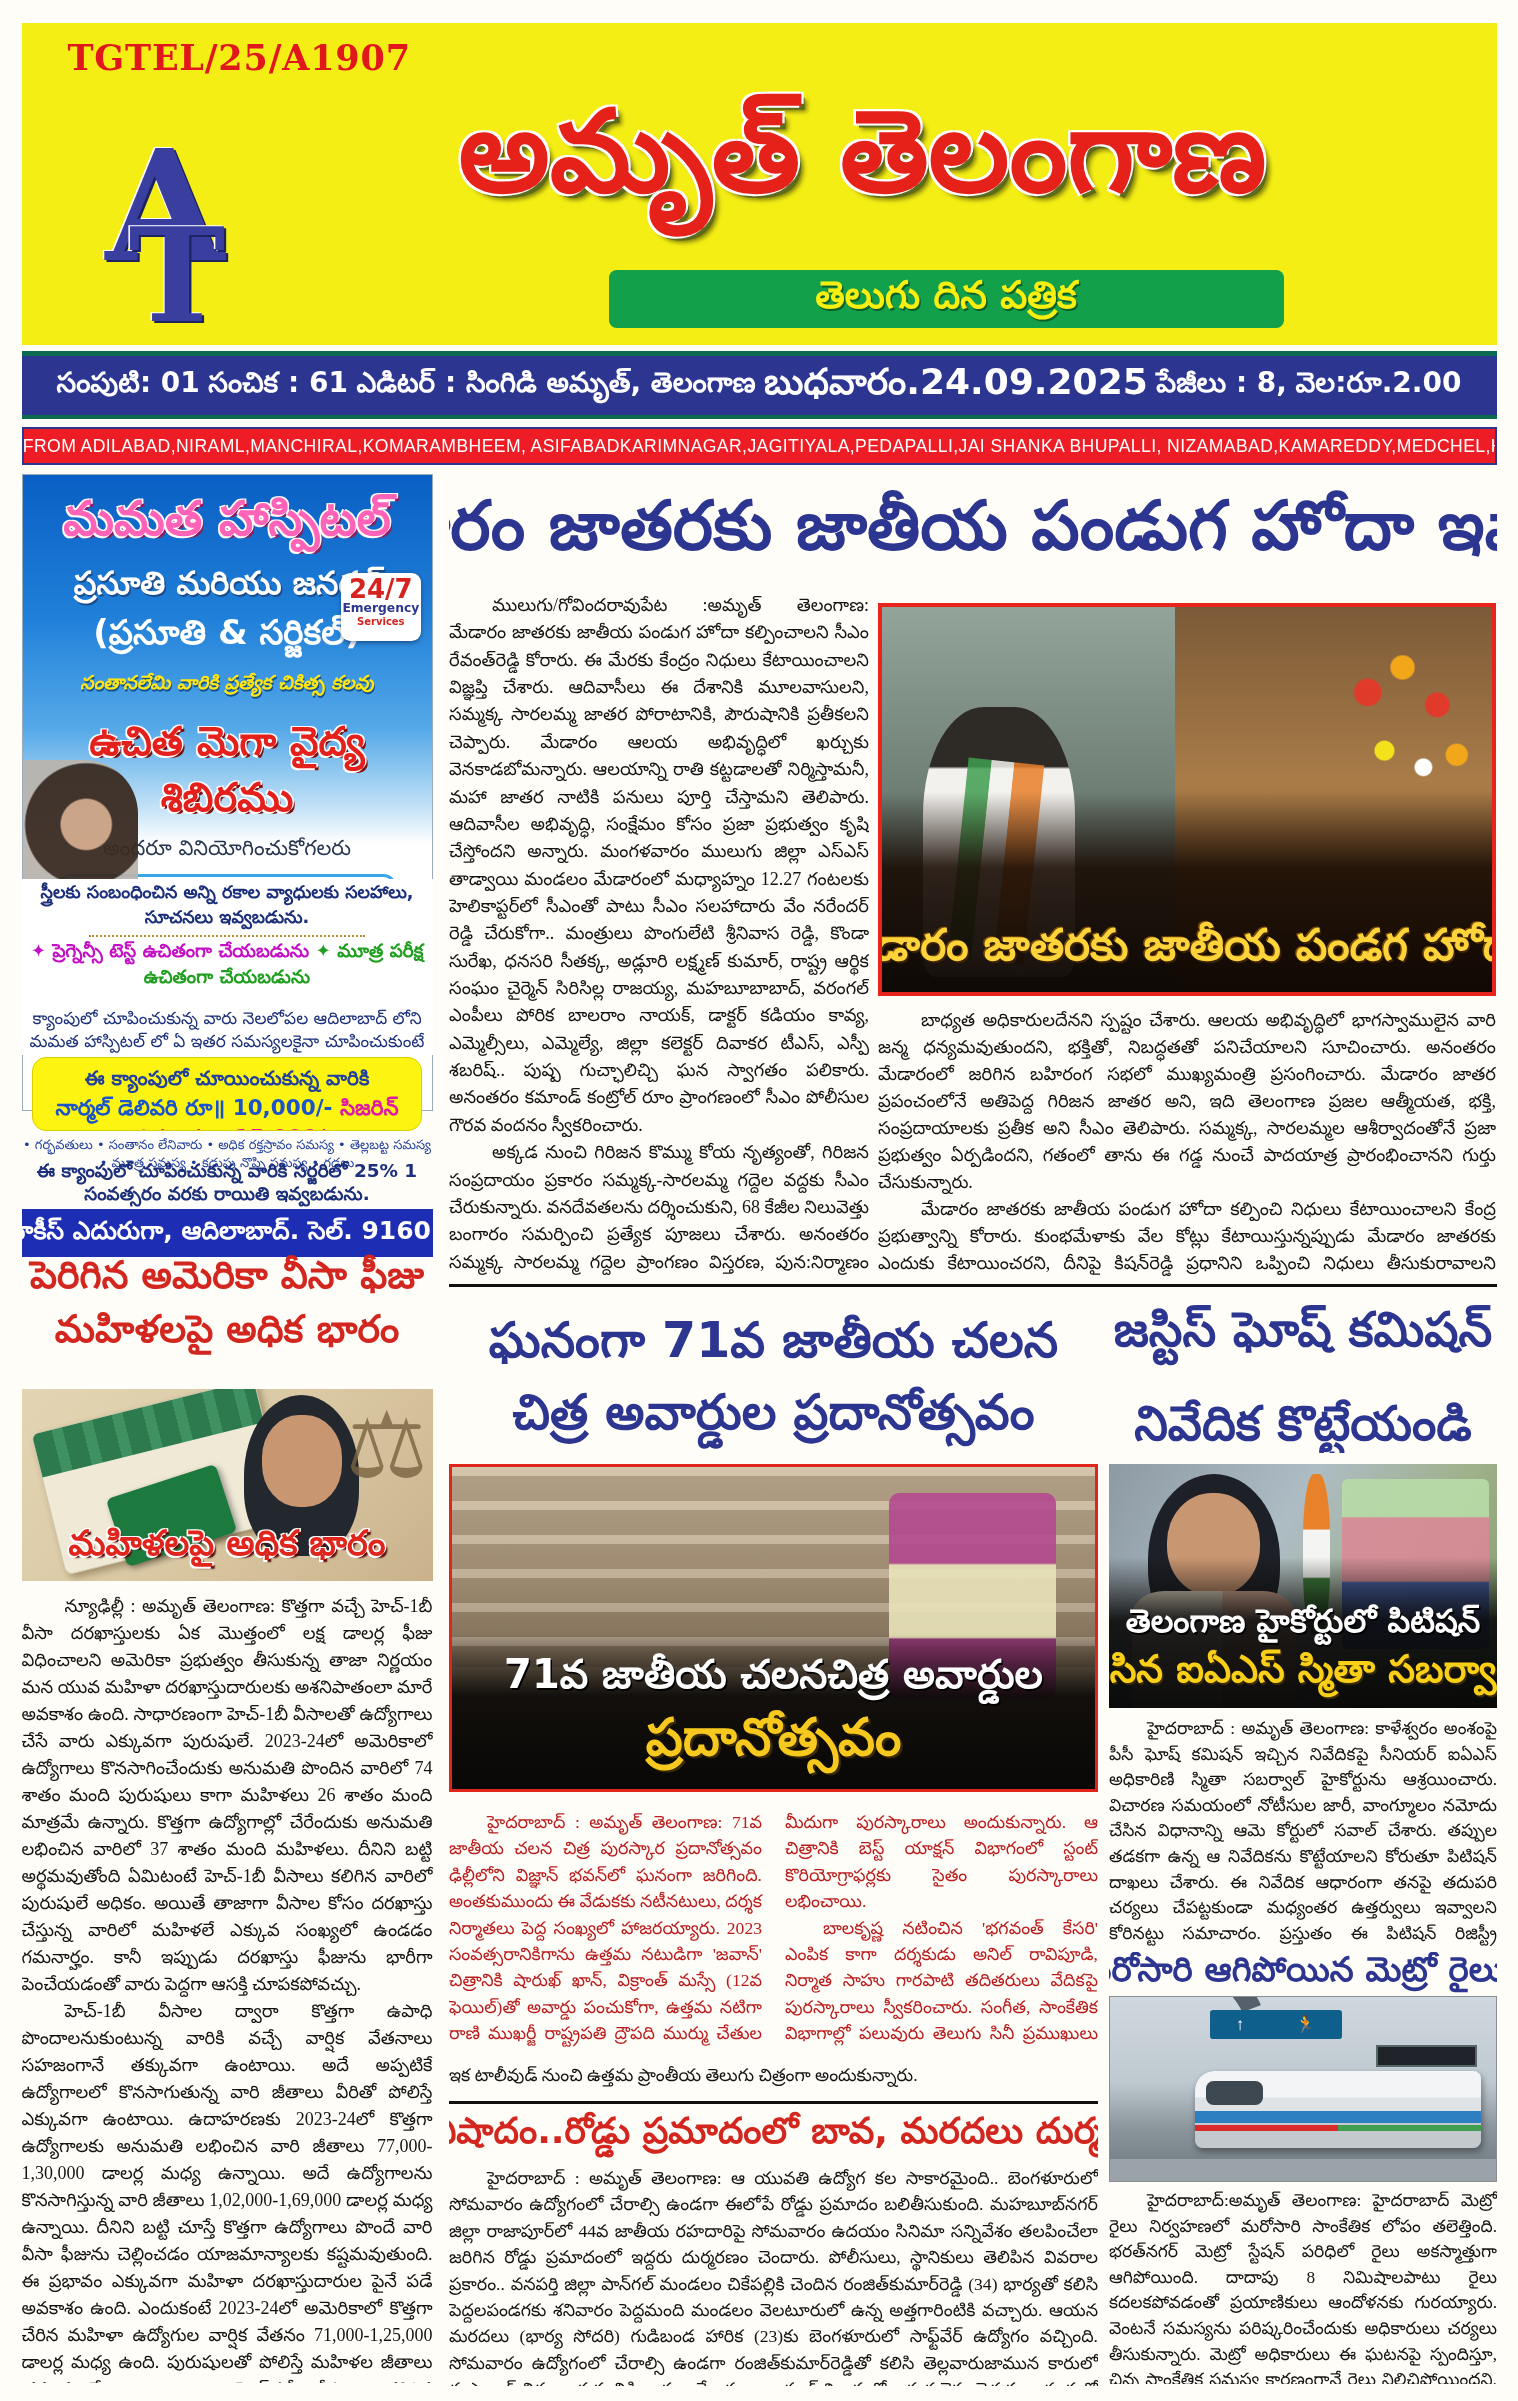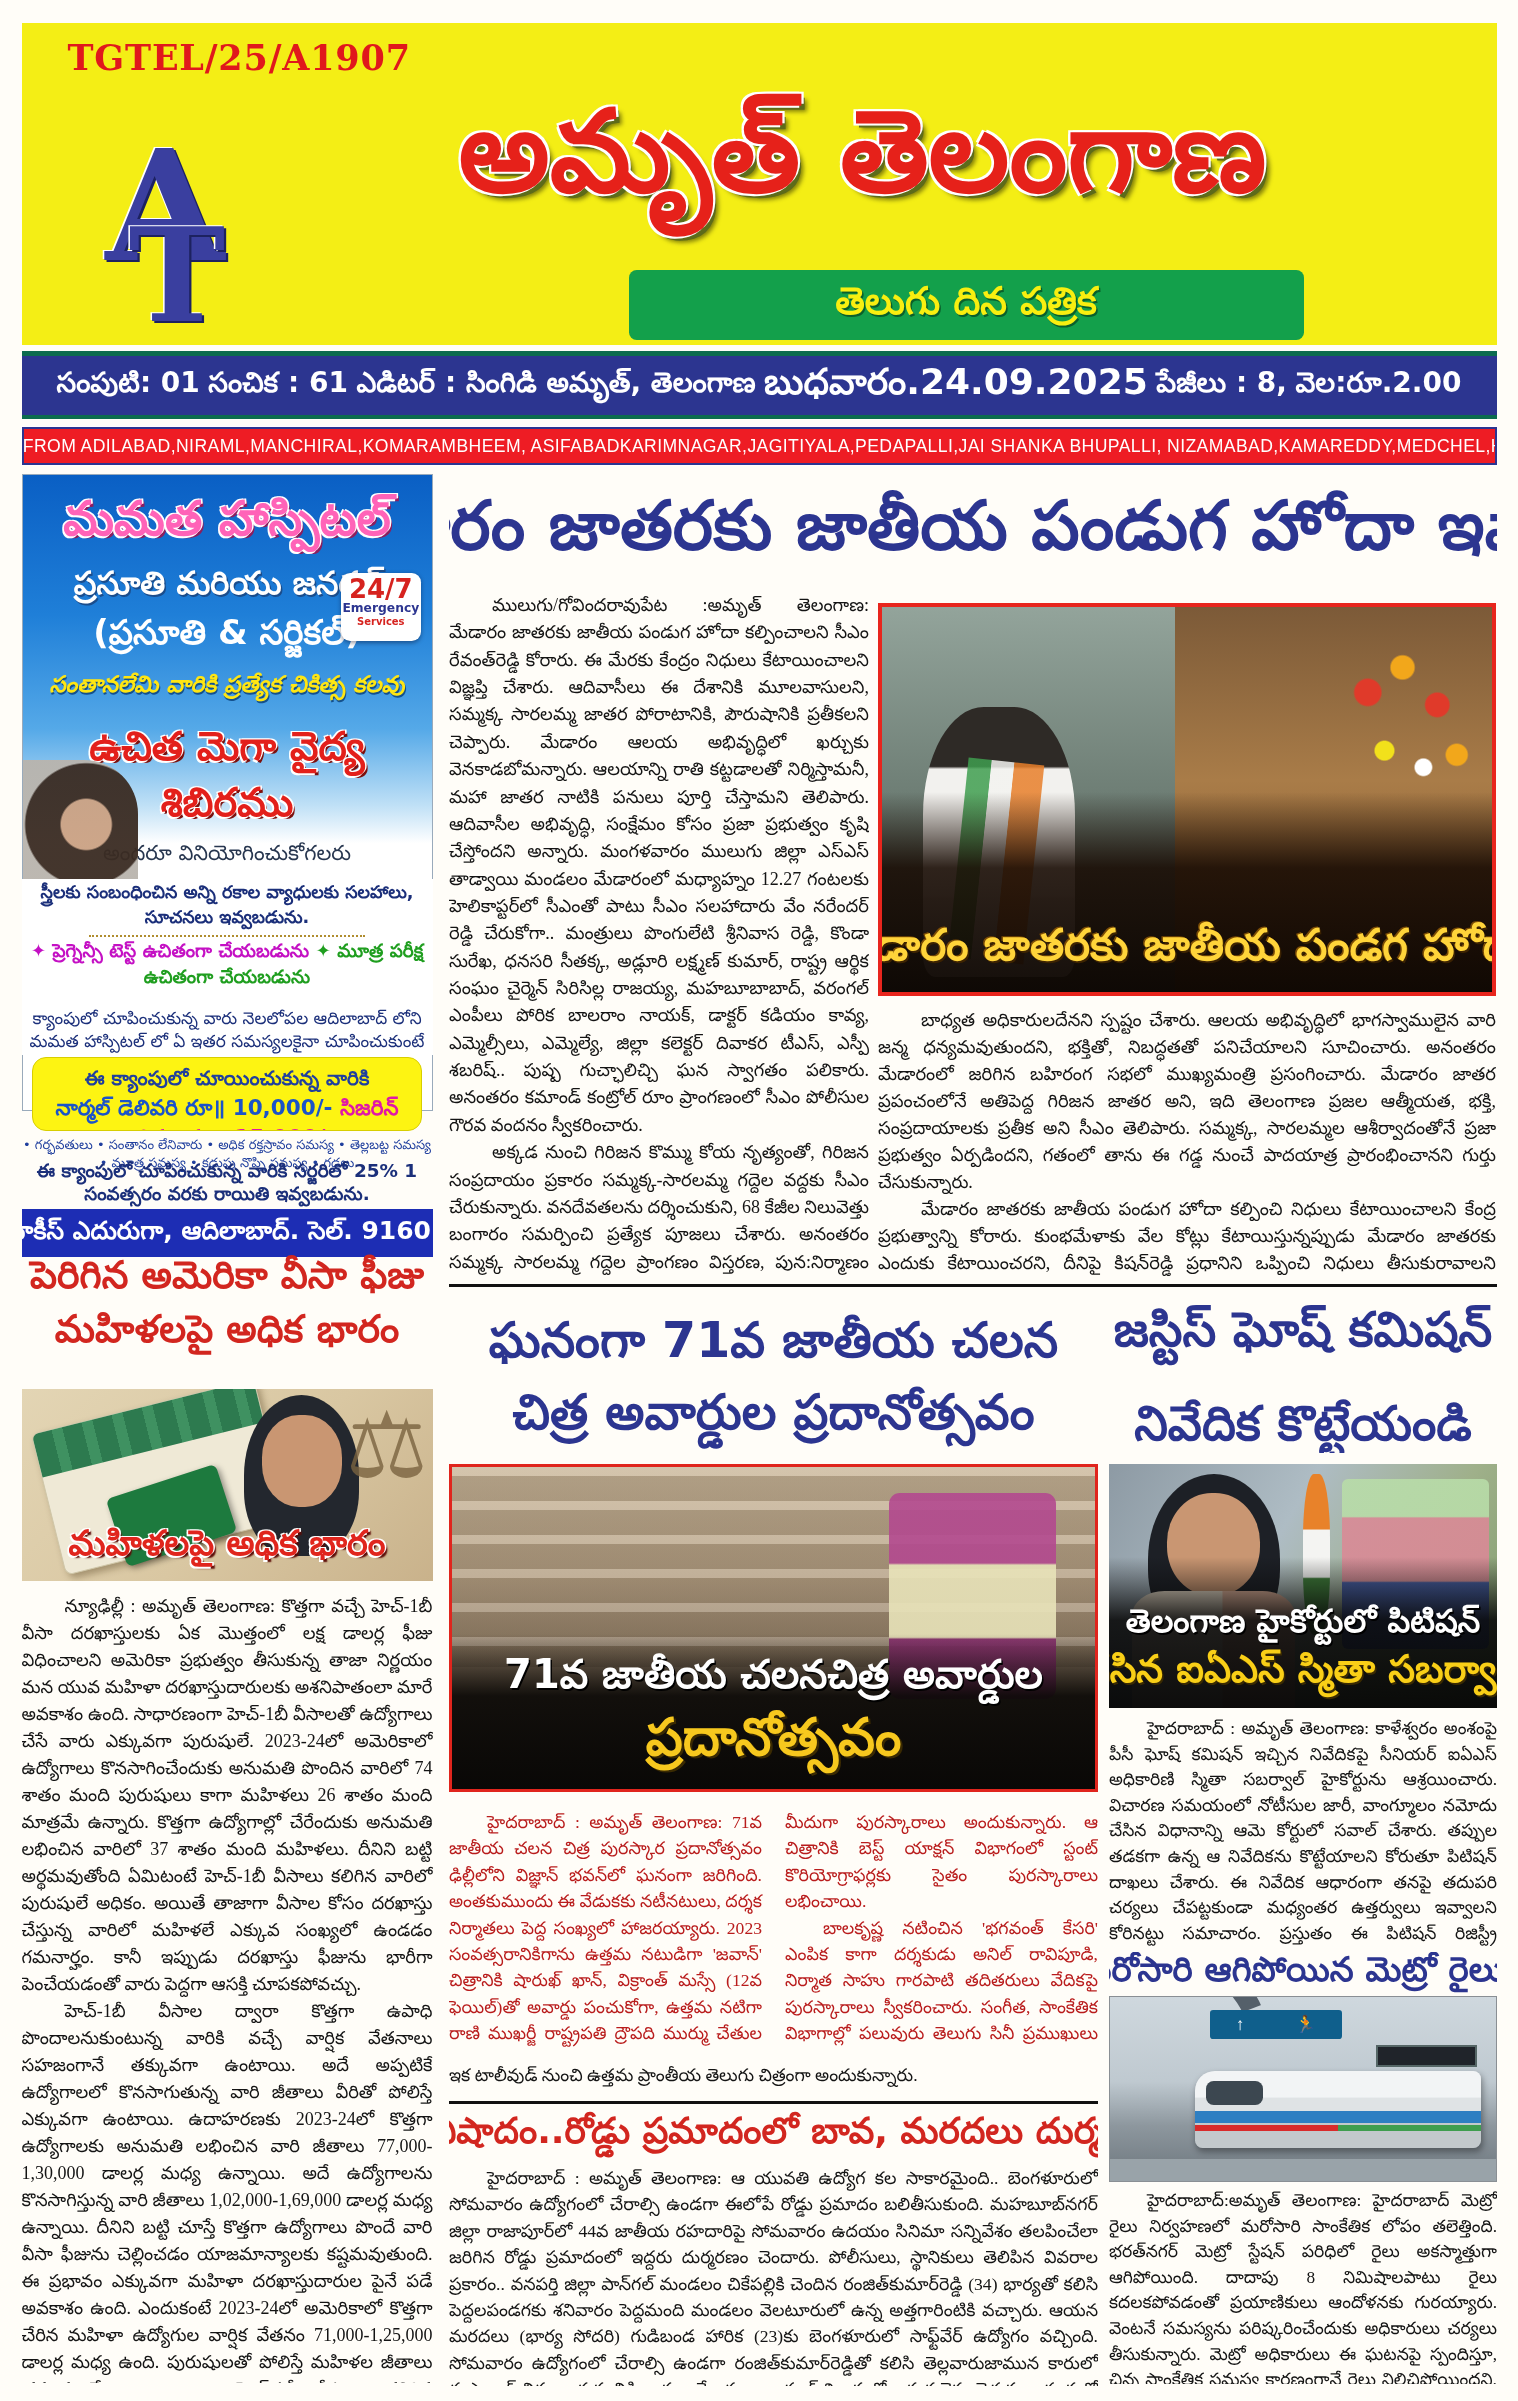--- a/index.html
+++ b/index.html
@@ -8,38 +8,38 @@
   .page { position:relative; width:1518px; height:2401px; background:#fffdf8; margin:0 auto; overflow:hidden; }
   .abs { position:absolute; }
 
   
   .masthead { left:21.5px; top:23px; width:1475px; height:322px; background:#f4ee15; }
   .mast-code { position:absolute; left:46px; top:14px; font-family:"DejaVu Serif", serif; font-weight:bold; font-size:35px; color:#e0181c; letter-spacing:0.8px; }
   .mast-logo { position:absolute; left:42px; top:107px; width:192px; height:199px; }
   .mast-logo .lg-a { position:absolute; left:42px; top:0; font-family:"DejaVu Serif", serif; font-weight:bold; font-size:153px; line-height:1; color:#3a3f9f; text-shadow:2.3px 2.3px 0 #1d2260, -1.5px -1.5px 0 #ffffff; }
   .mast-logo .lg-t { position:absolute; left:65px; top:81px; font-family:"DejaVu Serif", serif; font-weight:bold; font-size:130px; line-height:1; color:#3a3f9f; text-shadow:2.3px 2.3px 0 #1d2260, -1.5px -1.5px 0 #ffffff; }
   .mast-title { position:absolute; left:230px; right:23px; top:31px; height:222px; display:flex; align-items:center; justify-content:center; font-family:"DejaVu Sans", sans-serif; font-weight:bold; font-size:114px; color:#e6211a; white-space:nowrap; overflow:hidden; text-shadow:-2.3px -2.3px 0 #fff, 2.3px -2.3px 0 #fff, -2.3px 2.3px 0 #fff, 3.1px 3.8px 0 #5d6b1a, 5.4px 6.1px 4.6px rgba(40,40,0,.55); }
-  .mast-subbox { position:absolute; left:607px; top:247px; width:675px; height:70px; background:#13a04b; border-radius:7.7px; display:flex; align-items:center; justify-content:center; font-family:"DejaVu Sans", sans-serif; font-weight:bold; font-size:38px; color:#f8ef10; text-shadow:1.5px 1.5px 0 #0a5f2b; overflow:hidden; }
+  .mast-subbox { position:absolute; left:587px; top:247px; width:675px; height:58px; background:#13a04b; border-radius:7.7px; display:flex; align-items:center; justify-content:center; font-family:"DejaVu Sans", sans-serif; font-weight:bold; font-size:38px; color:#f8ef10; text-shadow:1.5px 1.5px 0 #0a5f2b; overflow:hidden; }
 
   
   .infobar { left:21.5px; top:351px; width:1475px; height:68px; background:#2c3590; border-top:5.4px solid #0c6b4f; border-bottom:4.6px solid #0c6b4f; display:flex; align-items:center; justify-content:space-between; padding:0 35px; color:#fff; font-family:"DejaVu Sans", sans-serif; font-weight:bold; overflow:hidden; }
   .infobar span { white-space:nowrap; font-size:28px; }
   .infobar .big { font-size:36px; }
   .pubbar { left:21.5px; top:427px; width:1475px; height:38px; background:#ee1c24; border:2.3px solid #2c3590; outline:1.5px solid #fff; display:flex; align-items:center; justify-content:center; color:#fff; font-family:"Liberation Sans", sans-serif; font-size:17.6px; letter-spacing:0.4px; white-space:nowrap; overflow:hidden; }
 
   
   .ad { left:21.5px; top:474px; width:411px; height:637px; background:linear-gradient(180deg,#0a5fc4 0%, #1f7fd8 22%, #55a9e8 40%, #bfe0f6 52%, #ffffff 58%, #ffffff 100%); overflow:hidden; border:0.8px solid #9ab; }
   .ad-hospital { margin-top:15.3px; text-align:center; font-family:"DejaVu Sans", sans-serif; font-weight:bold; font-size:48px; color:#ff63b8; text-shadow:-1.5px -1.5px 0 #fff, 1.5px -1.5px 0 #fff, -1.5px 1.5px 0 #fff, 2.3px 2.3px 0 #8d1e5e; }
   .ad-dept { text-align:center; margin-top:6.1px; font-family:"DejaVu Sans", sans-serif; font-weight:bold; font-size:32px; color:#ffffff; text-shadow:1.5px 1.5px 0 #1b4d8c; }
   .ad-dept2 { text-align:center; margin-top:3.1px; font-family:"DejaVu Sans", sans-serif; font-weight:bold; font-size:34px; color:#ffffff; }
   .ad-247 { position:absolute; right:10.7px; top:98px; width:80px; height:68px; background:#fff; border-radius:9.2px; text-align:center; box-shadow:0 1.5px 4.6px rgba(0,0,30,.4); padding-top:3.1px; }
   .ad-247 .b1 { font-family:"DejaVu Sans", sans-serif; font-weight:bold; font-size:26px; color:#d6231f; line-height:1; }
   .ad-247 .b2 { font-family:"DejaVu Sans", sans-serif; font-weight:bold; font-size:12.3px; color:#2c3590; line-height:1.1; }
   .ad-247 .b3 { font-family:"DejaVu Sans", sans-serif; font-weight:bold; font-size:10px; color:#d6231f; line-height:1.1; }
-  .ad-fert { text-align:center; margin-top:10.7px; font-family:"DejaVu Sans", sans-serif; font-weight:bold; font-style:italic; font-size:23px; color:#ffe612; text-shadow:0.8px 1.5px 0 #14508d; }
+  .ad-fert { text-align:center; margin-top:10.7px; font-family:"DejaVu Sans", sans-serif; font-weight:bold; font-style:italic; font-size:19px; color:#ffe612; text-shadow:0.8px 1.5px 0 #14508d; }
   .ad-camp-title { text-align:center; margin-top:20px; font-family:"DejaVu Sans", sans-serif; font-weight:bold; font-size:40px; color:#e3201b; text-shadow:-1.5px -1.5px 0 #fff, 1.5px -1.5px 0 #fff, -1.5px 1.5px 0 #fff, 2.3px 2.3px 0 #7c100d; }
   .ad-camp-sub { text-align:center; margin-top:6.1px; font-size:21px; color:#27364f; font-family:"DejaVu Sans", sans-serif; }
   .ad-datebox { margin:9.2px auto 0; width:338px; border:3.1px solid #39a7e8; border-radius:12.3px; background:#fff; text-align:center; padding:6.1px 4.6px; font-family:"DejaVu Sans", sans-serif; font-weight:bold; font-size:23px; }
   .ad-datebox .dt { color:#e3201b; }
   .ad-datebox .dy { color:#1b53c9; }
   .ad-woman { position:absolute; left:0; top:285px; width:115px; height:230px; background:radial-gradient(circle at 55% 28%, #caa183 0 14%, #3a2b22 15% 34%, #b9b4ad 35% 70%, #d8d4cd 71%); border-top-right-radius:54px; opacity:.95; }
   .ad-star { position:absolute; left:117px; top:434px; width:120px; height:120px; background:#e3201b; clip-path:polygon(50% 0%,57% 11%,68% 4%,71% 16%,84% 13%,82% 26%,95% 27%,89% 38%,100% 44%,91% 52%,99% 62%,87% 65%,91% 77%,78% 75%,77% 88%,66% 82%,60% 94%,50% 85%,40% 94%,34% 82%,23% 88%,22% 75%,9% 77%,13% 65%,1% 62%,9% 52%,0% 44%,11% 38%,5% 27%,18% 26%,16% 13%,29% 16%,32% 4%,43% 11%); display:flex; align-items:center; justify-content:center; text-align:center; color:#fff; font-family:"DejaVu Sans", sans-serif; font-weight:bold; font-size:12.3px; padding:20px; line-height:1.25; }
   .ad-docbox { position:absolute; left:215px; top:430px; width:186px; height:130px; background:#1b53c9; border:2.3px solid #8fd0f5; border-radius:15.3px; text-align:center; color:#fff; font-family:"DejaVu Sans", sans-serif; padding-top:7.7px; }
   .ad-docbox .d1 { font-weight:bold; font-size:29px; text-shadow:1.5px 1.5px 0 #0c2f7d; }
   .ad-docbox .d2 { font-size:14.6px; margin-top:3.1px; }

